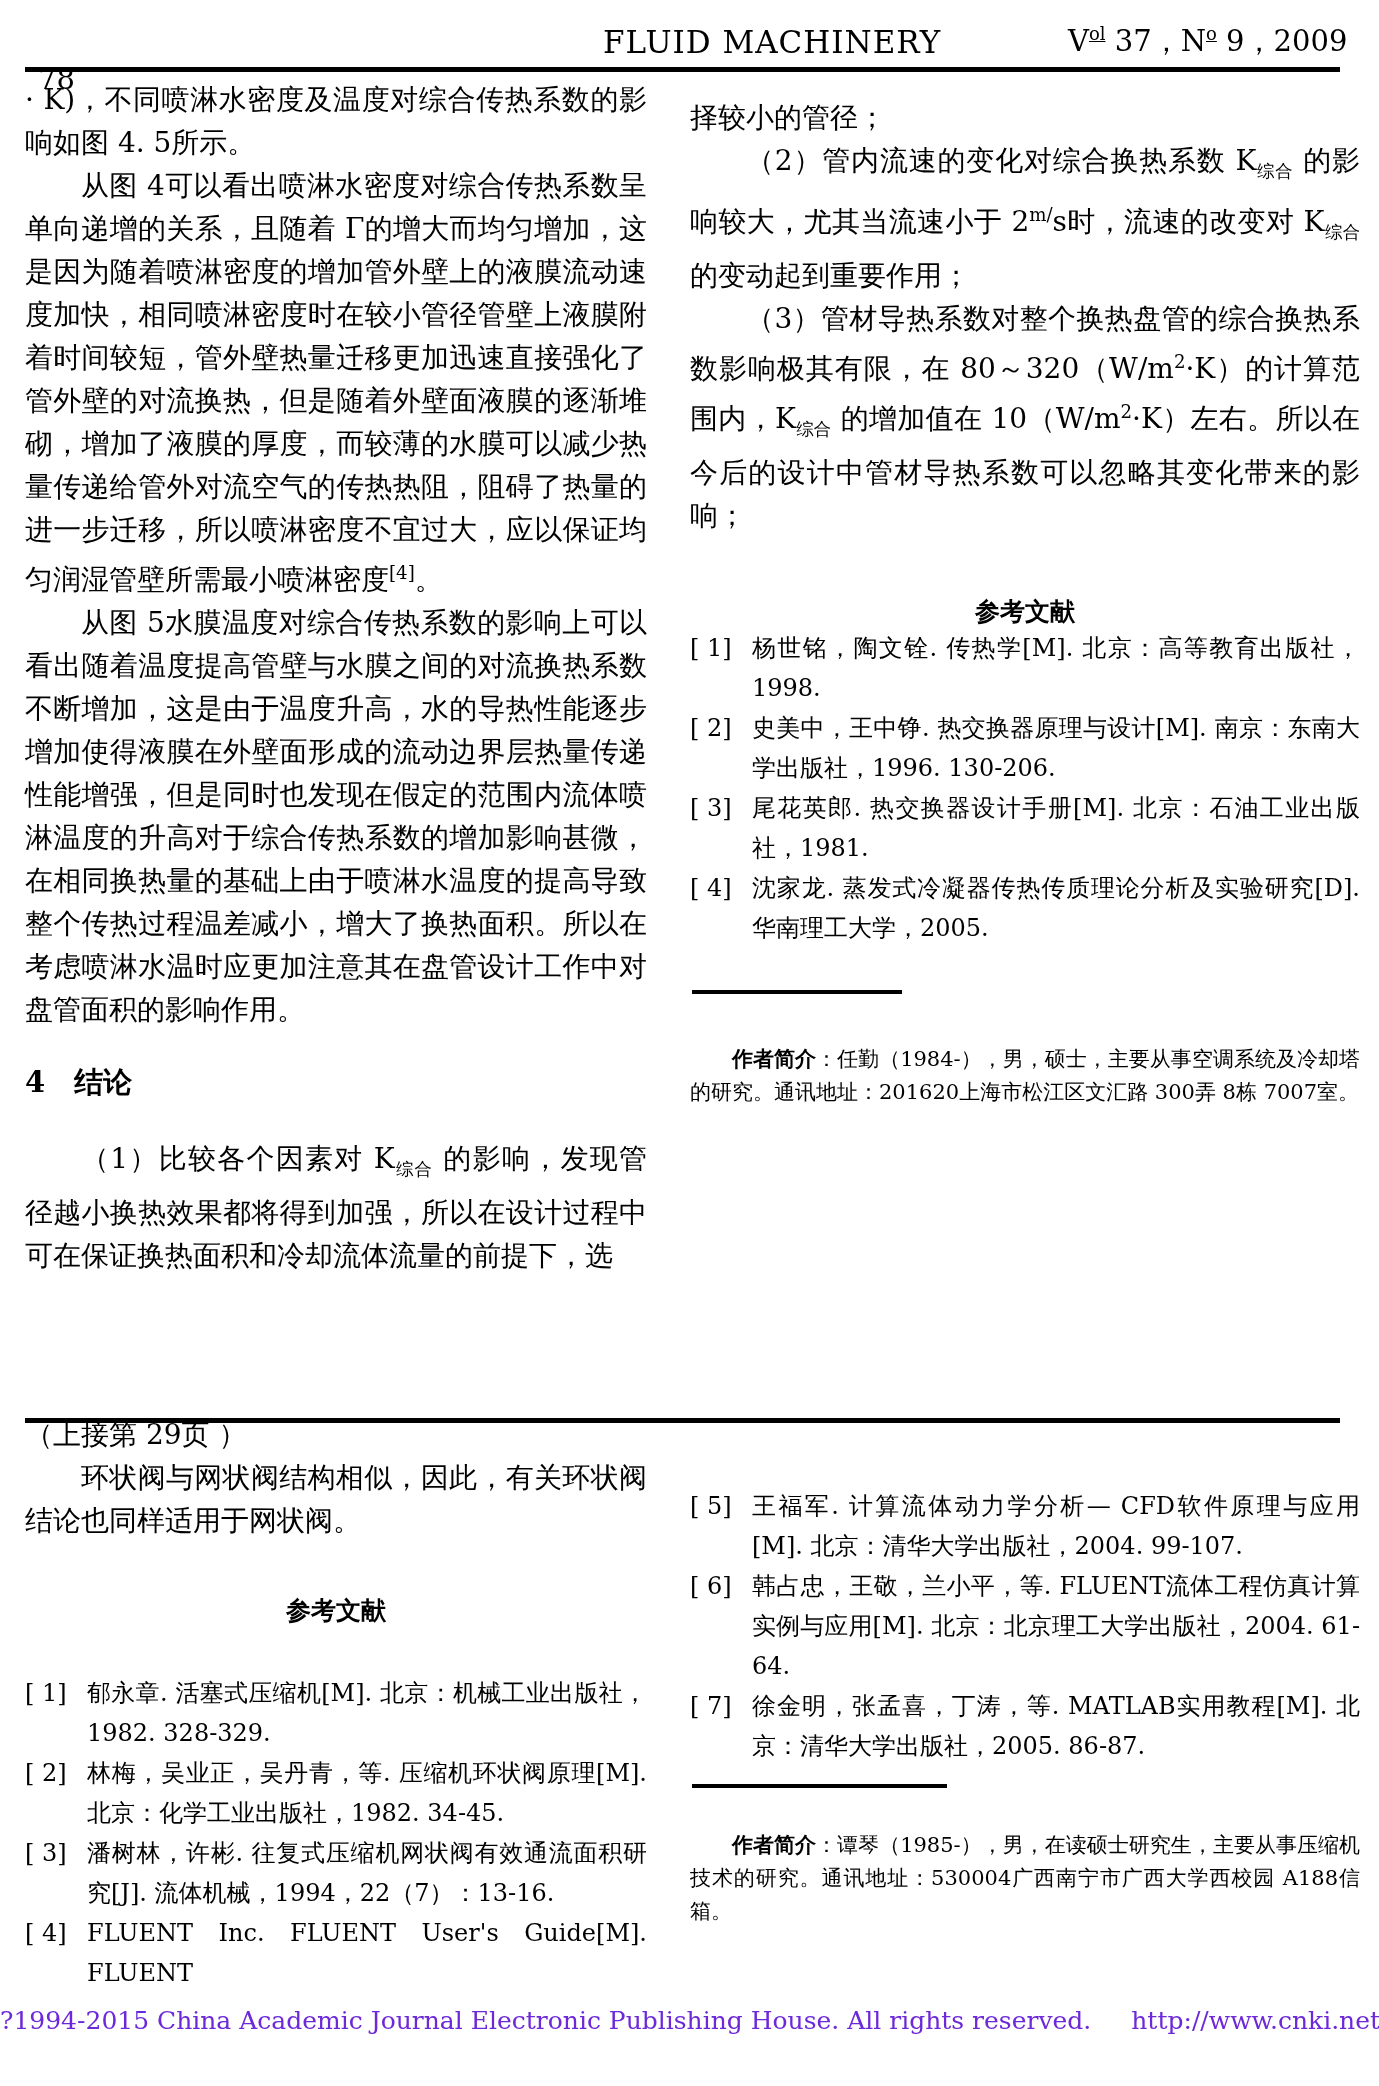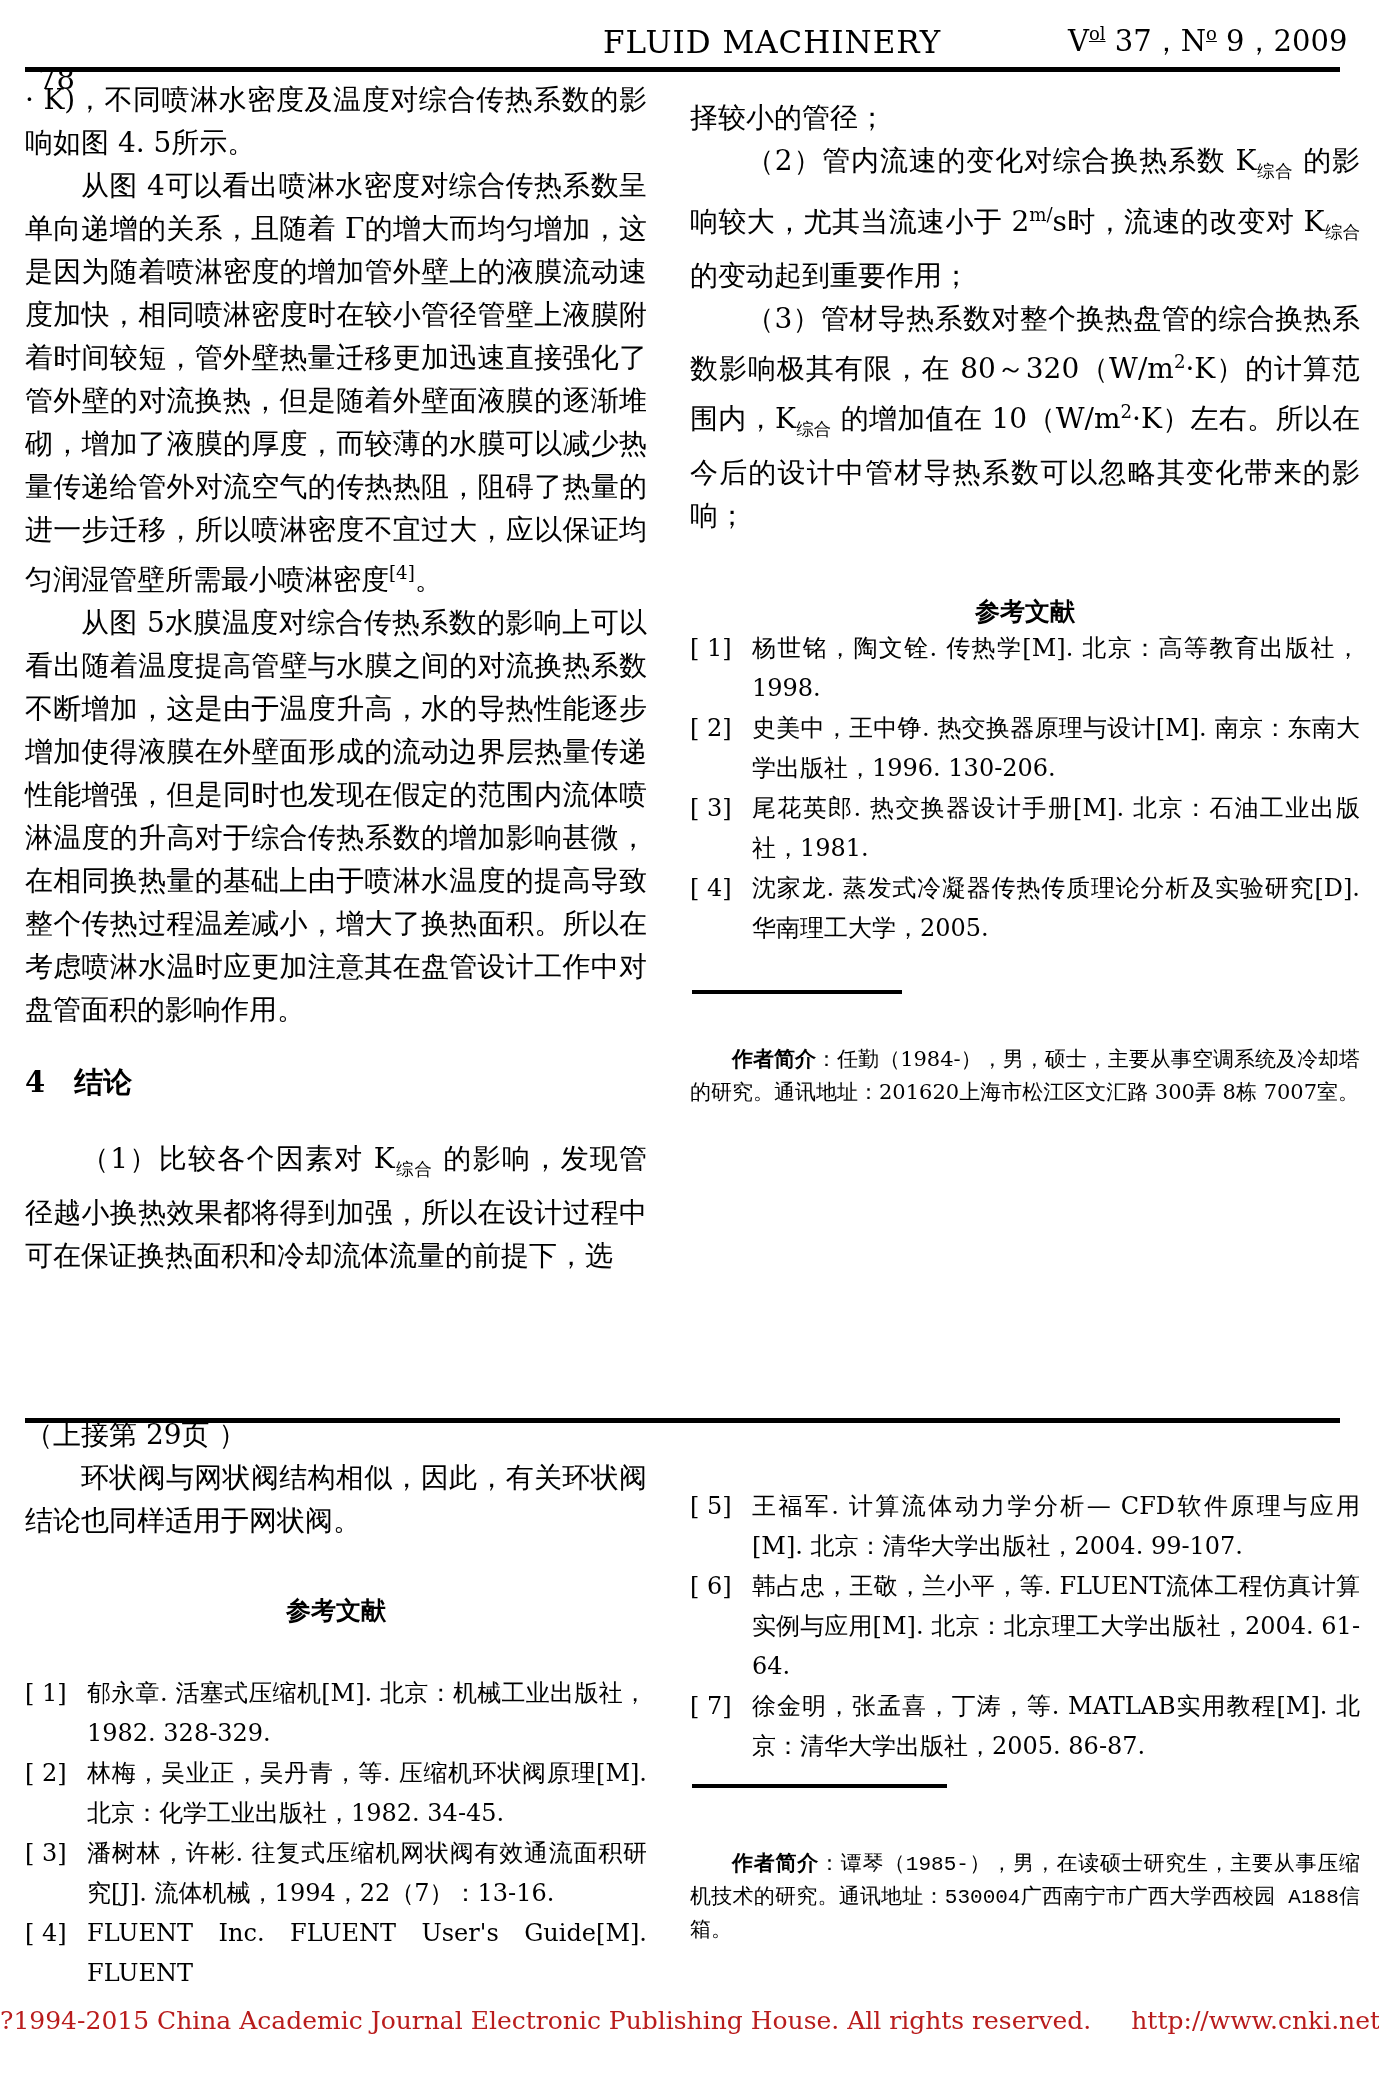--- a/index.html
+++ b/index.html
@@ -27,24 +27,24 @@
   .refs-heading{font-size:25px;font-weight:bold;text-align:center;margin:0;}
   .mt-xl{margin-top:58px;}
   .mt-l{margin-top:48px;}
   .refs{margin:0;}
   .ref{position:relative;padding-left:62px;font-size:24px;line-height:40px;}
   .ref .lbl{position:absolute;left:0;top:0;}
   .ref-cont{padding-left:62px;font-size:24px;line-height:40px;}
   .bio-rule{width:210px;height:4px;background:#000;margin:42px 0 0 2px;}
   .bio-rule-2{width:255px;height:4px;background:#000;margin:18px 0 0 2px;}
   .bio{font-size:21px;line-height:33px;margin-top:48px;text-indent:2em;text-align:justify;}
-  .bio2{margin-top:60px;font-family:Liberation Mono, monospace;}
+  .bio2{margin-top:40px;}
   
   .footer{position:absolute;left:0;top:2006px;width:1379px;text-align:center;
-          font-size:25px;color:#b91c1c;white-space:nowrap;}
+          font-size:25px;color:#6d28d9;white-space:nowrap;}
   .footer .gap{display:inline-block;width:40px;}
   sup{font-size:65%;}
   sub{font-size:62%;}
 </style>
 </head>
 <body>
 
 <div class="page">
 
   <div class="hdr-pagenum">78</div>

